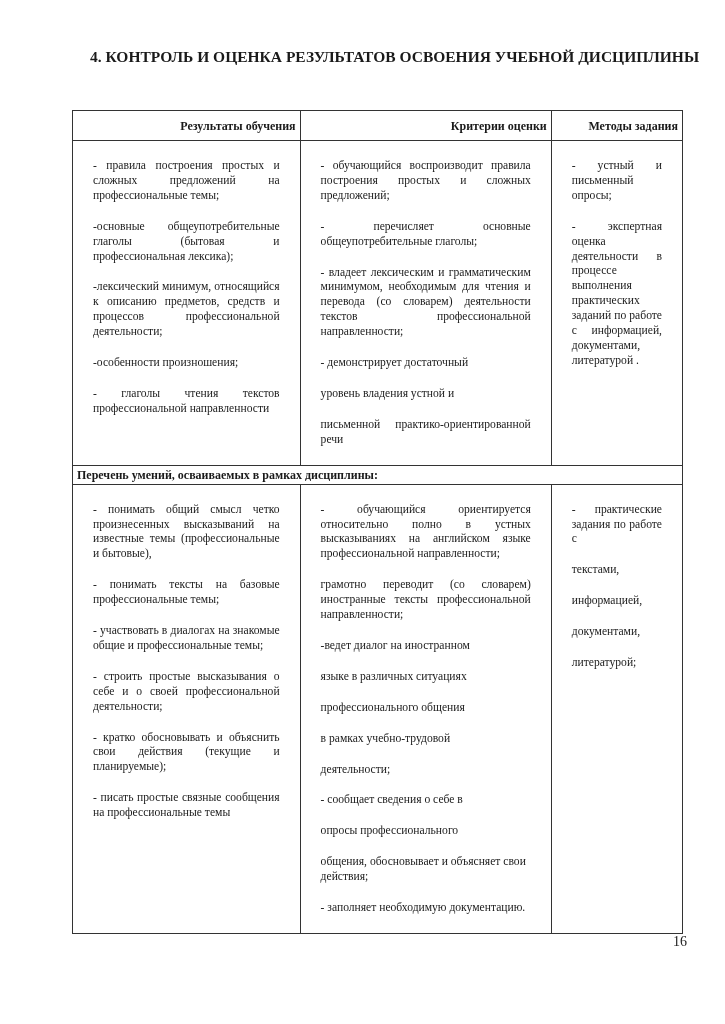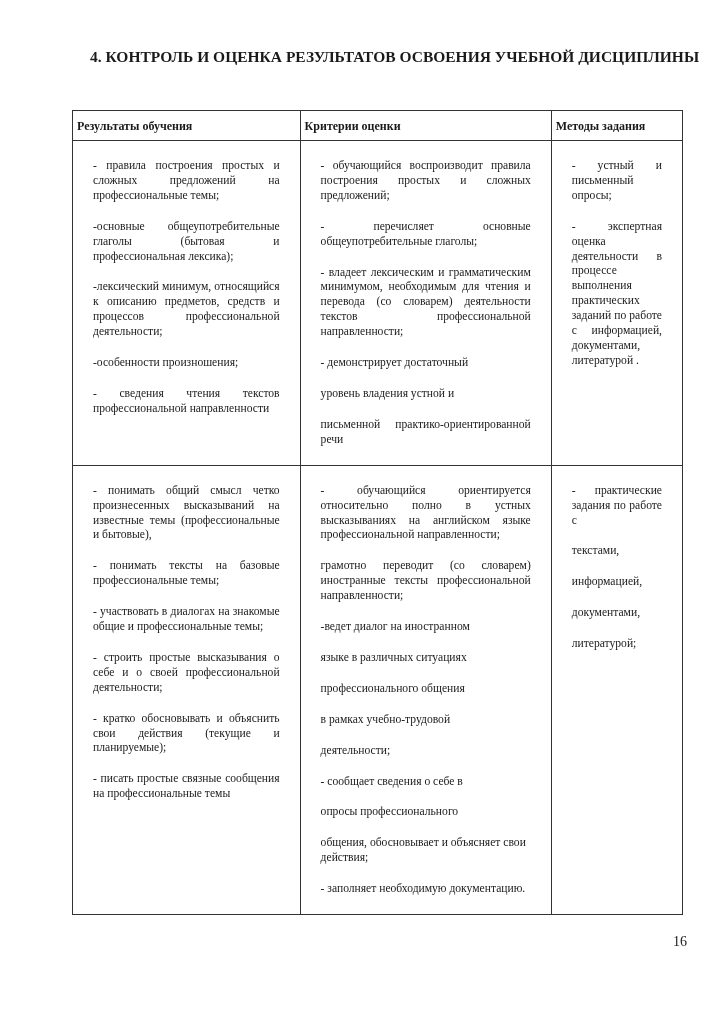--- a/index.html
+++ b/index.html
@@ -17,21 +17,21 @@
     border-collapse: collapse; table-layout: fixed;
     font-size: 11.6px; line-height: 14.9px;
   }
   table.grid td, table.grid th {
     border: 1px solid #333; vertical-align: top; padding: 2px 4px 1px 4px;
   }
   .col1 { width: 222px; }
   .col2 { width: 245px; }
   .col3 { width: 128px; }
   th {
-    font-weight: bold; text-align: left; vertical-align: middle !important;
+    font-weight: bold; text-align: right; vertical-align: middle !important;
     height: 26px; font-size: 12px;
   }
   .section td {
     font-weight: bold; font-size: 12px; padding: 6px 5px 5px 5px;
   }
   .cell p { margin: 16px; text-align: justify; }
   .cell p.nj { text-align: left; }
   .page-number {
     position: absolute; left: 673px; top: 934px; font-size: 14px;
   }
@@ -53,36 +53,39 @@
     <th>Критерии оценки</th>
     <th>Методы задания</th>
   </tr>
 
   <tr>
     <td class="cell">
       <p>- правила построения простых и сложных предложений на профессиональные темы;</p>
       <p>-основные общеупотребительные глаголы (бытовая и профессиональная лексика);</p>
       <p>-лексический минимум, относящийся к описанию предметов, средств и процессов профессиональной деятельности;</p>
       <p>-особенности произношения;</p>
-      <p>- сведения чтения текстов профессиональной направленности</p>
+      <p>- глаголы чтения текстов профессиональной направленности</p>
     </td>
     <td class="cell">
       <p>- обучающийся воспроизводит правила построения простых и сложных предложений;</p>
       <p>- перечисляет основные общеупотребительные глаголы;</p>
       <p>- владеет лексическим и грамматическим минимумом, необходимым для чтения и перевода (со словарем) деятельности текстов профессиональной направленности;</p>
       <p class="nj">- демонстрирует достаточный</p>
       <p class="nj">уровень владения устной и</p>
       <p>письменной практико-ориентированной речи</p>
     </td>
     <td class="cell">
       <p>- устный и письменный опросы;</p>
       <p>- экспертная оценка деятельности в процессе выполнения практических заданий по работе с информацией, документами, литературой .</p>
     </td>
   </tr>
 
+  <tr class="section">
+    <td colspan="3">Перечень умений, осваиваемых в рамках дисциплины:</td>
+  </tr>
   <tr>
     <td class="cell">
       <p>- понимать общий смысл четко произнесенных высказываний на известные темы (профессиональные и бытовые),</p>
       <p>- понимать тексты на базовые профессиональные темы;</p>
       <p>- участвовать в диалогах на знакомые общие и профессиональные темы;</p>
       <p>- строить простые высказывания о себе и о своей профессиональной деятельности;</p>
       <p>- кратко обосновывать и объяснить свои действия (текущие и планируемые);</p>
       <p>- писать простые связные сообщения на профессиональные темы</p>
     </td>
     <td class="cell">

